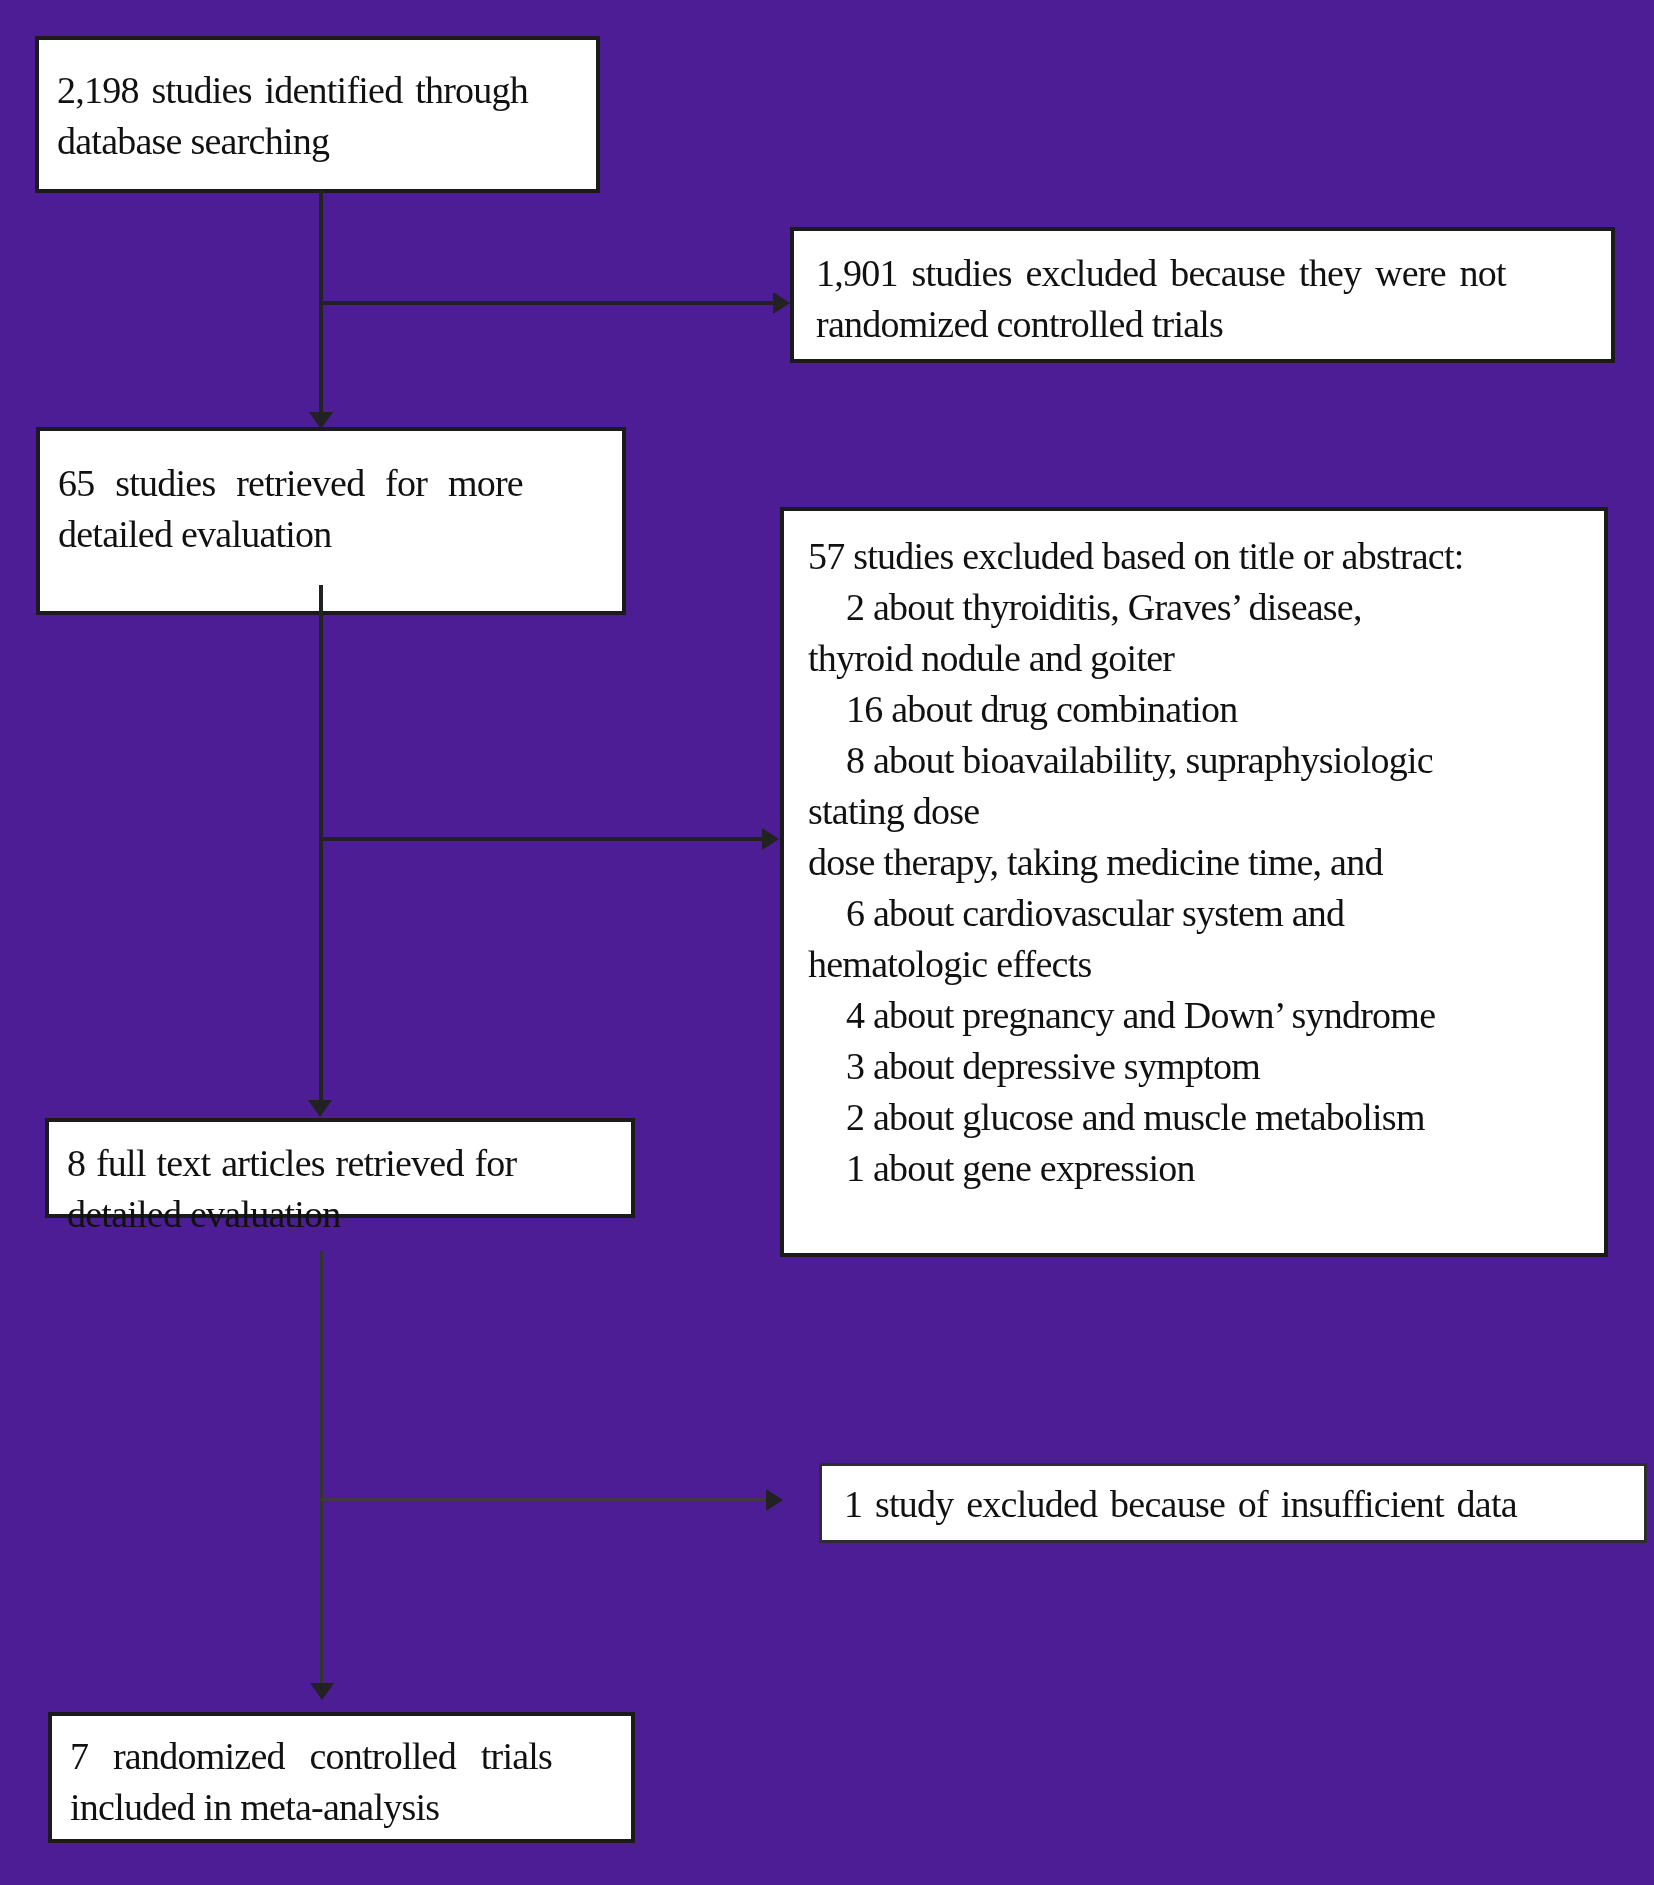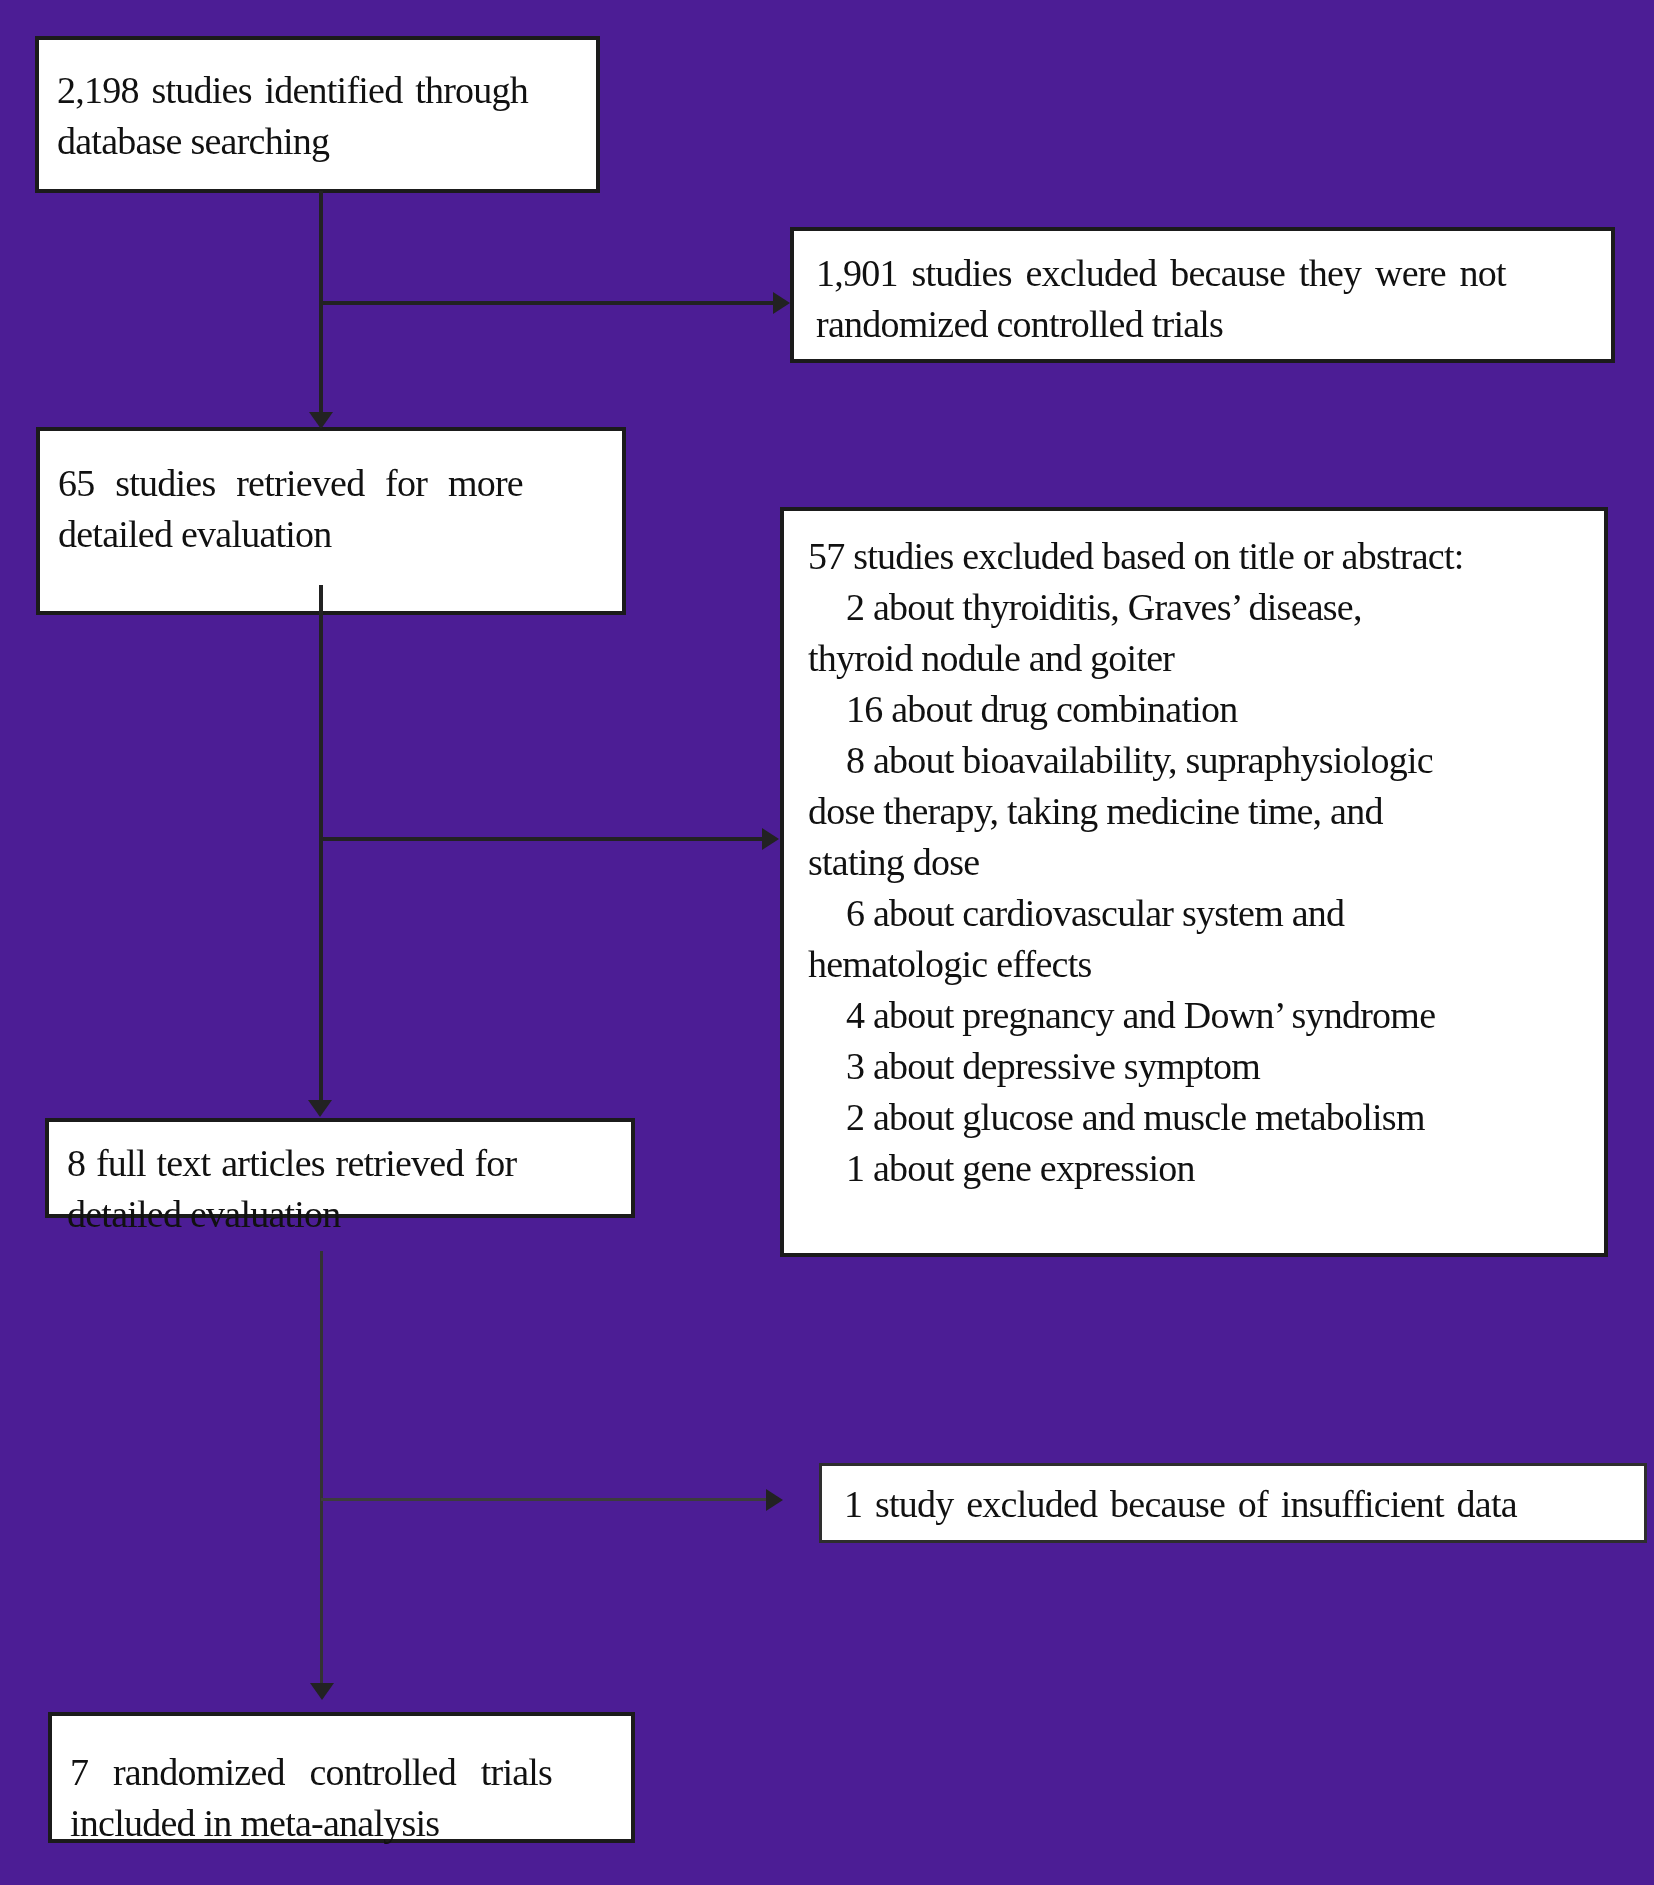--- a/index.html
+++ b/index.html
@@ -26,21 +26,21 @@
     white-space: nowrap;
     font-size: 38px;
     line-height: 51px;
     letter-spacing: -0.02em;
   }
   .ind { padding-left: 38px; }
   .ws4  { word-spacing: 4px; }
   .ws5  { word-spacing: 5px; }
   .ws9  { word-spacing: 12px; }
   .ws2  { word-spacing: 2px; }
-  .ws16 { word-spacing: 16px; margin-top: 16px; }
+  .ws16 { word-spacing: 16px; }
 
   
   .b1 { left: 35px;  top: 36px;   width: 565px; height: 157px; padding: 25px 10px 0 18px; }
   .b2 { left: 790px; top: 227px;  width: 825px; height: 136px; padding: 17px 10px 0 22px; }
   .b3 { left: 36px;  top: 427px;  width: 590px; height: 188px; padding: 27px 10px 0 18px; }
   .b5 { left: 780px; top: 483px;  width: 828px; height: 750px; padding: 20px 0 0 24px; margin-top: 24px; }
   .b4 { left: 45px;  top: 1118px; width: 590px; height: 100px; padding: 16px 10px 0 18px; }
   .b6 { left: 783px; top: 1463px; width: 828px; height: 80px;  padding: 13px 10px 0 22px; border-width: 3px; border-color: #2e2e2e; margin-left: 36px; }
   .b7 { left: 48px;  top: 1712px; width: 587px; height: 131px; padding: 15px 10px 0 18px; }
 
@@ -96,22 +96,22 @@
     <div class="ln ws9">65 studies retrieved for more</div>
     <div class="ln">detailed evaluation</div>
   </div>
 
   <div class="bx b5">
     <div class="ln">57 studies excluded based on title or abstract:</div>
     <div class="ln ind">2 about thyroiditis, Graves’ disease,</div>
     <div class="ln">thyroid nodule and goiter</div>
     <div class="ln ind">16 about drug combination</div>
     <div class="ln ind">8 about bioavailability, supraphysiologic</div>
+    <div class="ln">stating dose</div>
     <div class="ln">dose therapy, taking medicine time, and</div>
-    <div class="ln">stating dose</div>
     <div class="ln ind">6 about cardiovascular system and</div>
     <div class="ln">hematologic effects</div>
     <div class="ln ind">4 about pregnancy and Down’ syndrome</div>
     <div class="ln ind">3 about depressive symptom</div>
     <div class="ln ind">2 about glucose and muscle metabolism</div>
     <div class="ln ind">1 about gene expression</div>
   </div>
 
   <div class="bx b4">
     <div class="ln ws2">8 full text articles retrieved for</div>

